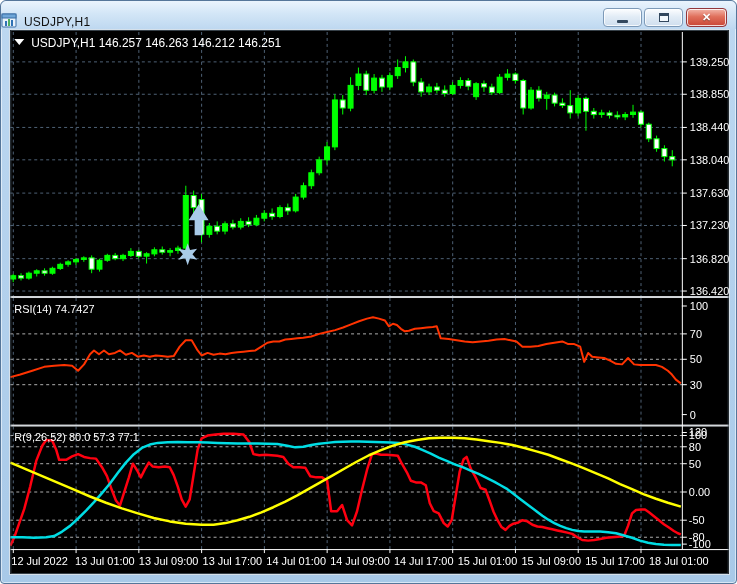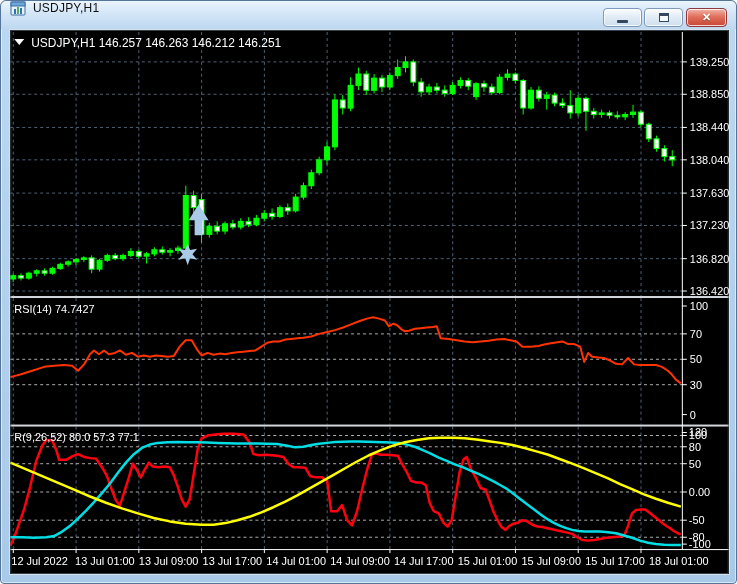--- a/index.html
+++ b/index.html
@@ -8,21 +8,21 @@
     position:relative;width:737px;height:584px;
     font-family:"Liberation Sans",sans-serif;
     background:linear-gradient(#bdd8f1,#a8c9e8);
     border:1px solid #55769a;
     border-radius:6px 6px 4px 4px;
     box-shadow:inset 0 0 0 1px rgba(255,255,255,.55);
     overflow:hidden;
   }
   .titlebar{
     position:absolute;left:0;top:0;right:0;height:28px;
-    display:flex;align-items:flex-start;padding-left:9px;
+    display:flex;align-items:flex-end;
     background:linear-gradient(#eaf4fd,#d3e6f7 45%,#bed8f0);
     border-radius:6px 6px 0 0;
   }
   .title-text{font-size:12px;color:#101010;margin-left:7px;letter-spacing:.2px;}
   .win-buttons{position:absolute;right:9px;top:7px;display:flex;}
   .win-btn{
     width:39px;height:19px;padding:0;cursor:default;position:relative;
     border:1px solid #7d9ab8;border-radius:4px;
     background:linear-gradient(#fdfeff,#e2ecf6 45%,#cfdeee);
     box-shadow:inset 0 0 0 1px rgba(255,255,255,.8);

